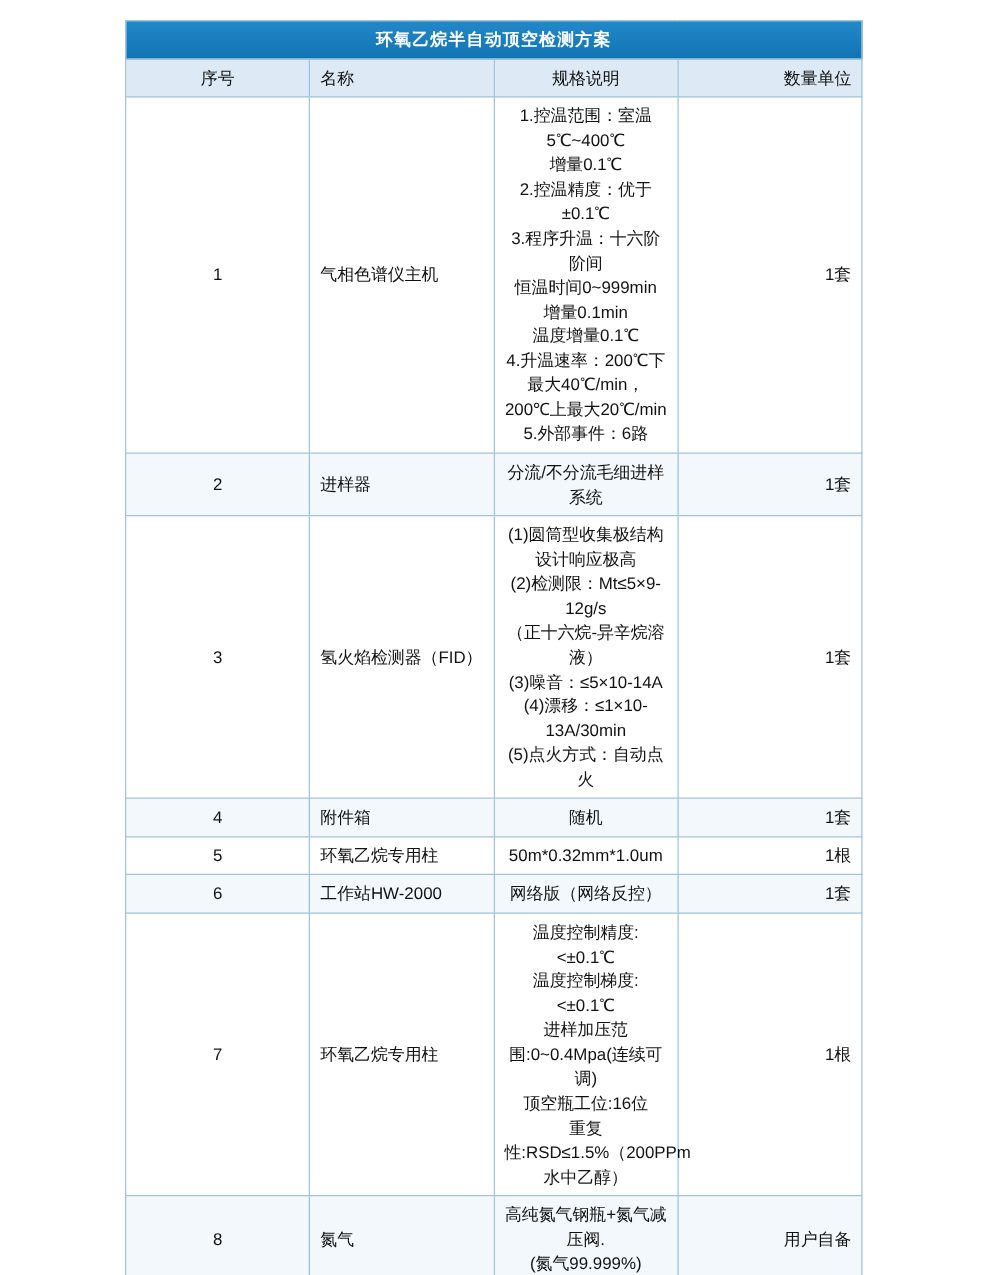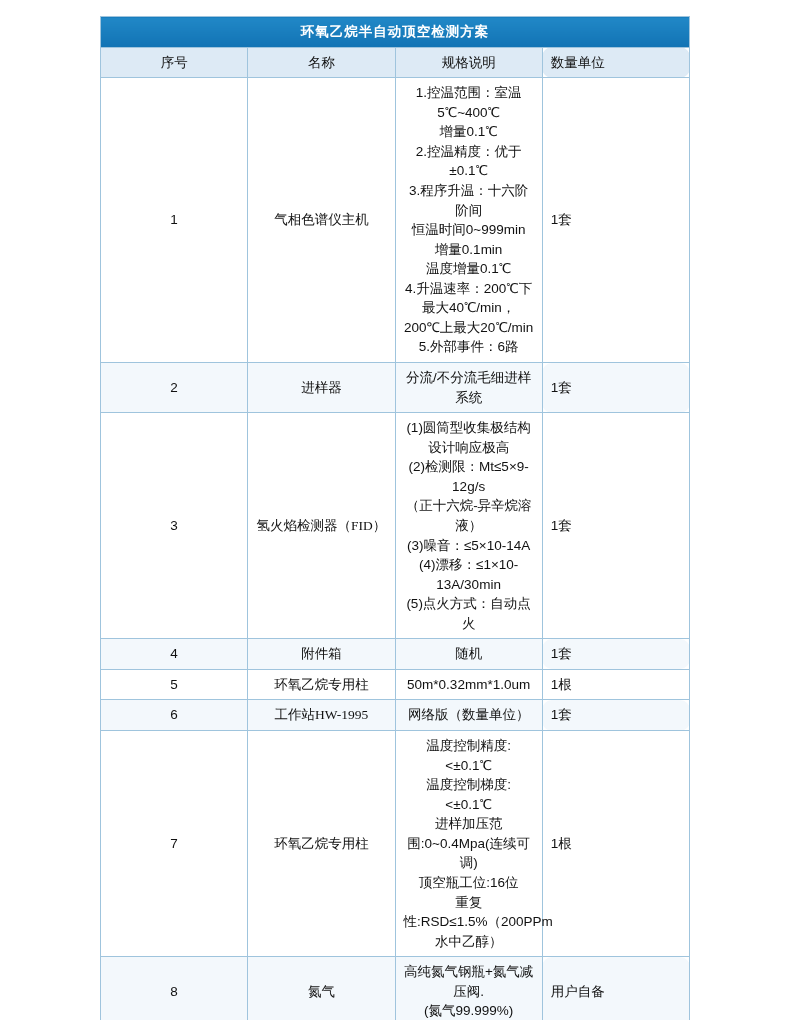--- a/index.html
+++ b/index.html
@@ -44,23 +44,23 @@
     border: 1px solid #1273b4;
   }
   .head-row td {
     background: #ddeaf5;
     font-size: 14px;
     font-weight: normal;
     color: #111;
     padding: 7px 8px;
   }
   .col-no   { width: 58px;  text-align: center; margin-left: 19px; }
-  .col-name { width: 148px; text-align: center; font-family: Liberation Serif, serif; }
+  .col-name { width: 148px; text-align: left; }
   .col-spec { width: 268px; text-align: center; }
-  .col-qty  { width: 116px; text-align: left; border-radius: 10px; }
+  .col-qty  { width: 116px; text-align: right; }
   td.center { text-align: center; }
   .spec-lines { white-space: pre-line; }
   .zebra { background: #f3f8fc; }
   .white { background: #ffffff; }
 </style>
 </head>
 <body>
 
 <div class="page">
   <table class="spec">
@@ -118,22 +118,22 @@
 
       <tr class="white">
         <td class="col-no center">5</td>
         <td class="col-name">环氧乙烷专用柱</td>
         <td class="col-spec spec-lines">50m*0.32mm*1.0um</td>
         <td class="col-qty">1根</td>
       </tr>
 
       <tr class="zebra">
         <td class="col-no center">6</td>
-        <td class="col-name">工作站HW-1995</td>
-        <td class="col-spec spec-lines">网络版（数量单位）</td>
+        <td class="col-name">工作站HW-2000</td>
+        <td class="col-spec spec-lines">网络版（网络反控）</td>
         <td class="col-qty">1套</td>
       </tr>
 
       <tr class="white">
         <td class="col-no center">7</td>
         <td class="col-name">环氧乙烷专用柱</td>
         <td class="col-spec spec-lines">温度控制精度:&lt;±0.1℃
 温度控制梯度:&lt;±0.1℃
 进样加压范围:0~0.4Mpa(连续可调)
 顶空瓶工位:16位

